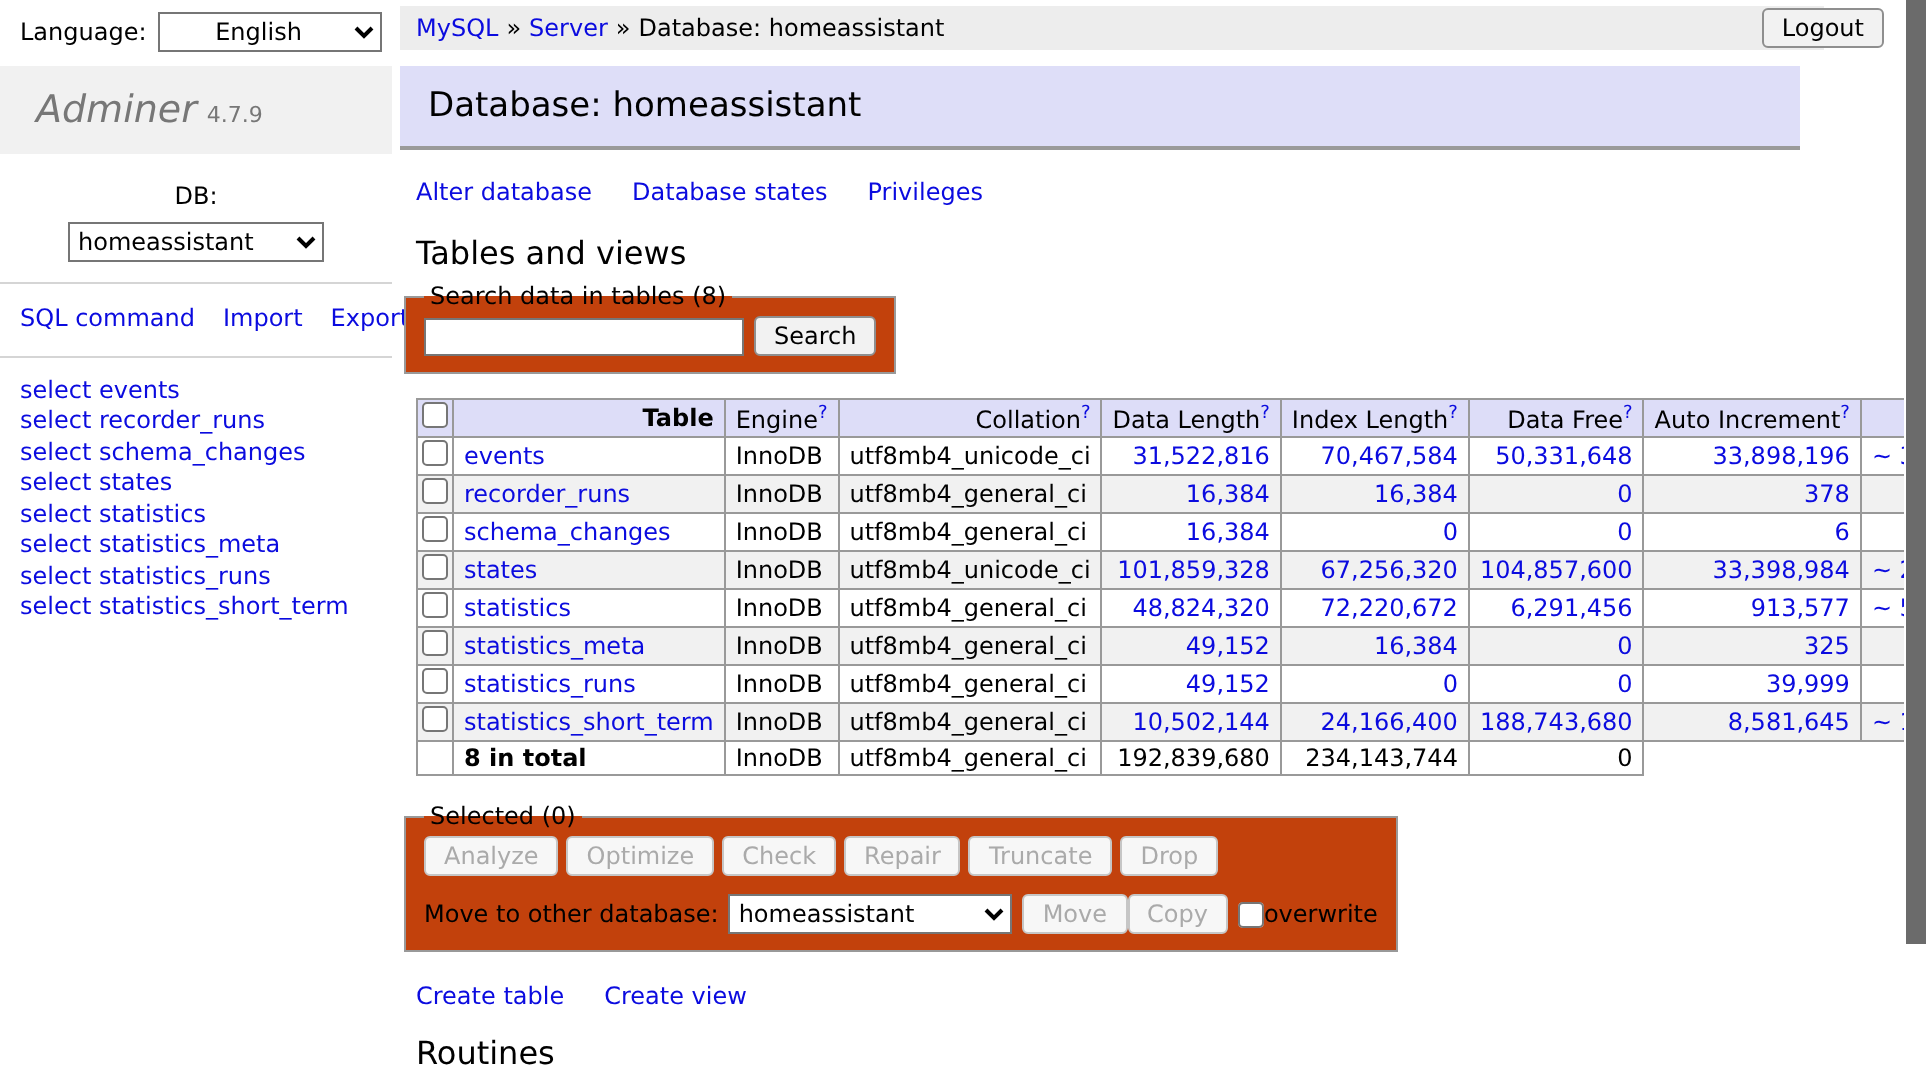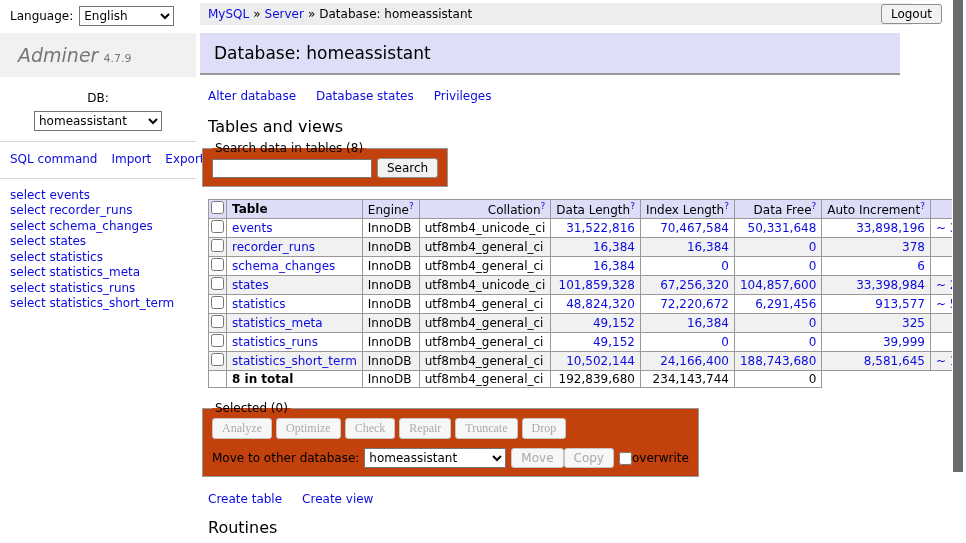--- a/index.html
+++ b/index.html
@@ -13,21 +13,21 @@
   select{font-family:"DejaVu Sans","Liberation Sans",sans-serif; font-size:12px;
     border:1px solid #767676; background:#fff; height:20px;}
   button{font-family:"DejaVu Sans","Liberation Sans",sans-serif; font-size:12px;
     background:#f2f2f2; border:1px solid #8f8f8f; border-radius:3px; padding:2px 9px; cursor:pointer;}
   button:disabled{color:#aaa; border-color:#c6c6c6; background:#f7f7f7; cursor:default;}
   hr{border:none; border-top:1px solid #d5d5d5;}
 
   
   .sidebar{position:absolute; left:0; top:0; width:196px;}
   .lang-row{padding:6px 0 0 10px; display:flex; align-items:center; gap:6px;}
-  .lang-row select{width:95px;}
+  .lang-row select{width:112px;text-align:center;}
   .brand-block{margin-top:7px; background:#f1f1f1; padding:11px 18px;}
   .brand{font-style:italic; font-size:19px; color:var(--brand);}
   .version{font-size:11px; color:var(--brand); margin-left:5px;}
   .db-row{margin:14px 10px 10px 10px; display:flex; align-items:center; gap:6px;flex-direction:column;}
   .db-row select{width:128px;}
   .side-links{padding:8px 10px; line-height:1.65;}
   .side-links a{margin-right:14px; white-space:nowrap;}
   .table-links{padding:9px 10px; line-height:15.5px;}
   .table-links a{display:block; white-space:nowrap;}
 
@@ -44,34 +44,34 @@
   .h3-tables{margin:14px 0 0 8px;}
   fieldset{border:1px solid var(--border); display:inline-block; padding:3px 9px 8px 9px;
     margin:5px 0 0 2px; background:#c2410c;}
   legend{font-size:12px; padding:0 3px;}
   .search-fs input[type=text]{width:160px; height:19px; border:1px solid #767676; padding:0 3px;
     font-size:12px; margin-right:5px;}
 
   table{border-collapse:collapse; margin:12px 0 0 8px; font-size:12px;}
   th,td{border:1px solid var(--border); padding:1px 5px; height:17px; white-space:nowrap;}
   th{background:var(--header-bg); font-weight:400; text-align:right;}
-  th.tbl-col{font-weight:bold; text-align:left; width:120px;}
+  th.tbl-col{font-weight:bold; text-align:right; width:120px;}
   th sup, td sup{font-size:9px; color:var(--link);}
   td.chk, th.chk{text-align:center; width:17px; padding:1px 2px;}
   td.name a{font-weight:normal;}
   td.num{text-align:right;}
   tr.even td{background:var(--stripe);}
   tr.total td{font-weight:400;}
   tr.total td.name{font-weight:bold;}
   td.noborder{border:none; background:#fff !important;}
   .col-engine{width:44px;} .col-collation{width:112px;} .col-dl{width:76px;}
   .col-il{width:76px;} .col-df{width:66px;} .col-ai{width:84px;margin-left:29px;} .col-rows{width:58px;}
 
   .selected-fs{margin-top:13px;}
-  .btn-row button{margin-right:4px;font-family:Liberation Serif, serif;}
+  .btn-row button{margin-right:4px;}
   .move-row{margin-top:9px; display:flex; align-items:center; gap:5px;}
   .move-row select{width:142px;}
   .move-row label{display:flex; align-items:center; gap:0;}
   .h3-routines{margin:12px 0 0 8px;}
   .links-row.create{margin-top:15px;}
 
   
   .logout-wrap{position:absolute; top:4px; right:24px;}
   .scrollbar{position:absolute; right:0; top:0; width:14px; height:543px; background:#fff;}
   .scrollbar .thumb{position:absolute; left:1px; top:0; width:10px; height:472px; background:var(--thumb);}

